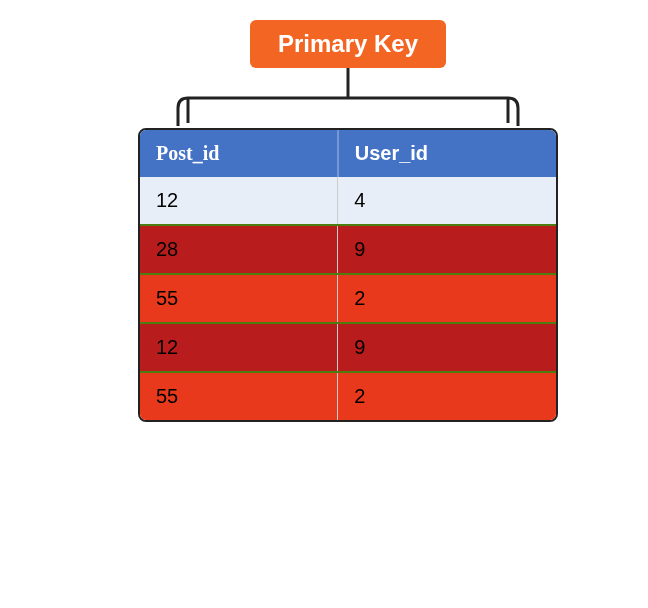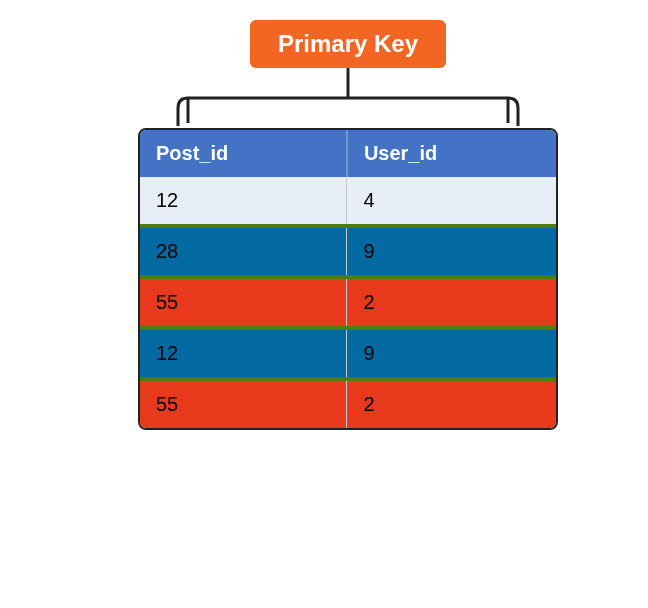--- a/index.html
+++ b/index.html
@@ -46,34 +46,35 @@
       color: white;
       font-size: 20px;
       font-weight: bold;
       padding: 12px 16px;
       text-align: left;
       border: none;
     }
 
     thead tr th:first-child {
       border-right: 2px solid #ffffff44;
+      font-family: Liberation Serif, serif;
     }
 
     tbody tr td {
       font-size: 20px;
       padding: 12px 16px;
-      border-bottom: 4px solid #4d7c0f;
+      border-bottom: 2px solid #4d7c0f;
     }
 
     tbody tr td:first-child {
       border-right: 1px solid #ccc;
     }
 
     tbody tr.normal-row {
-      background-color: #0369a1;
+      background-color: #b91c1c;
     }
 
     tbody tr.normal-row:nth-child(odd) {
       background-color: #e8eef7;
     }
 
     tbody tr.highlight-row {
       background-color: #e8391d;
       color: #ffffff;
     }

